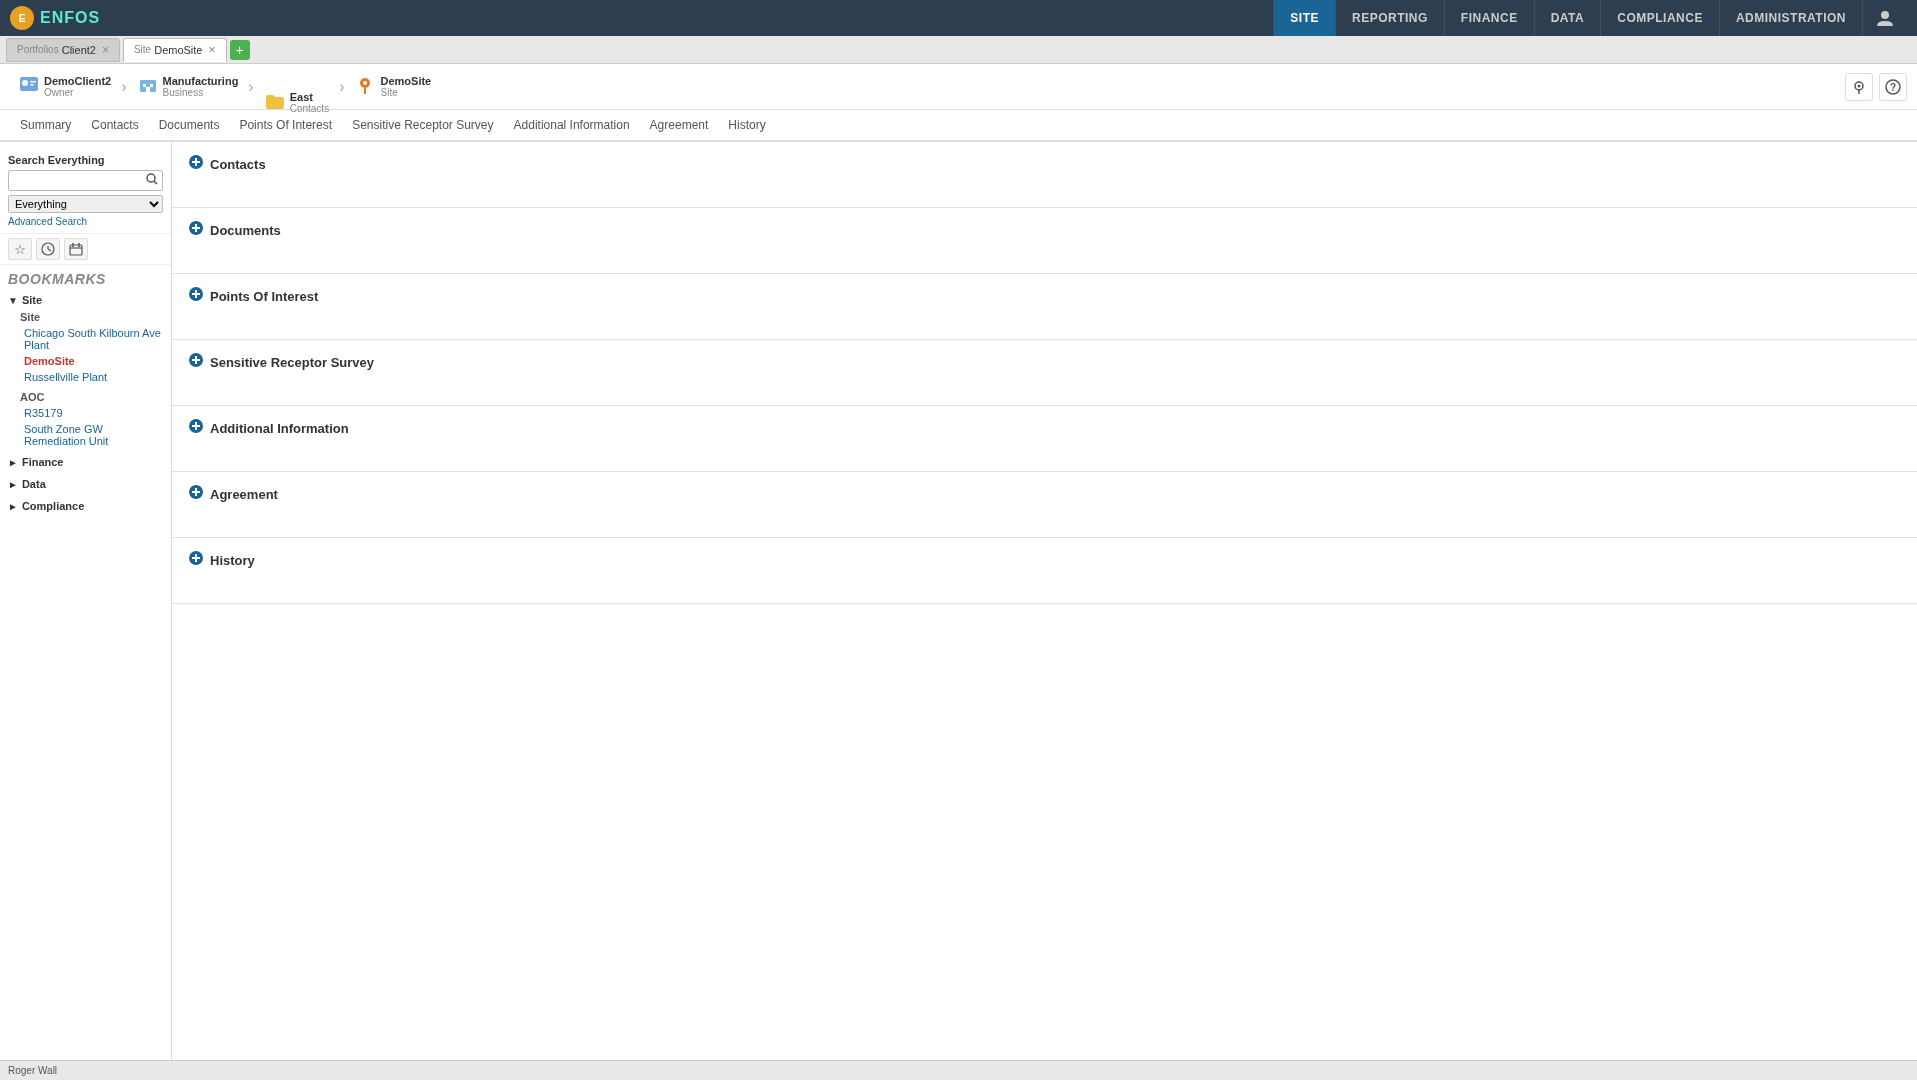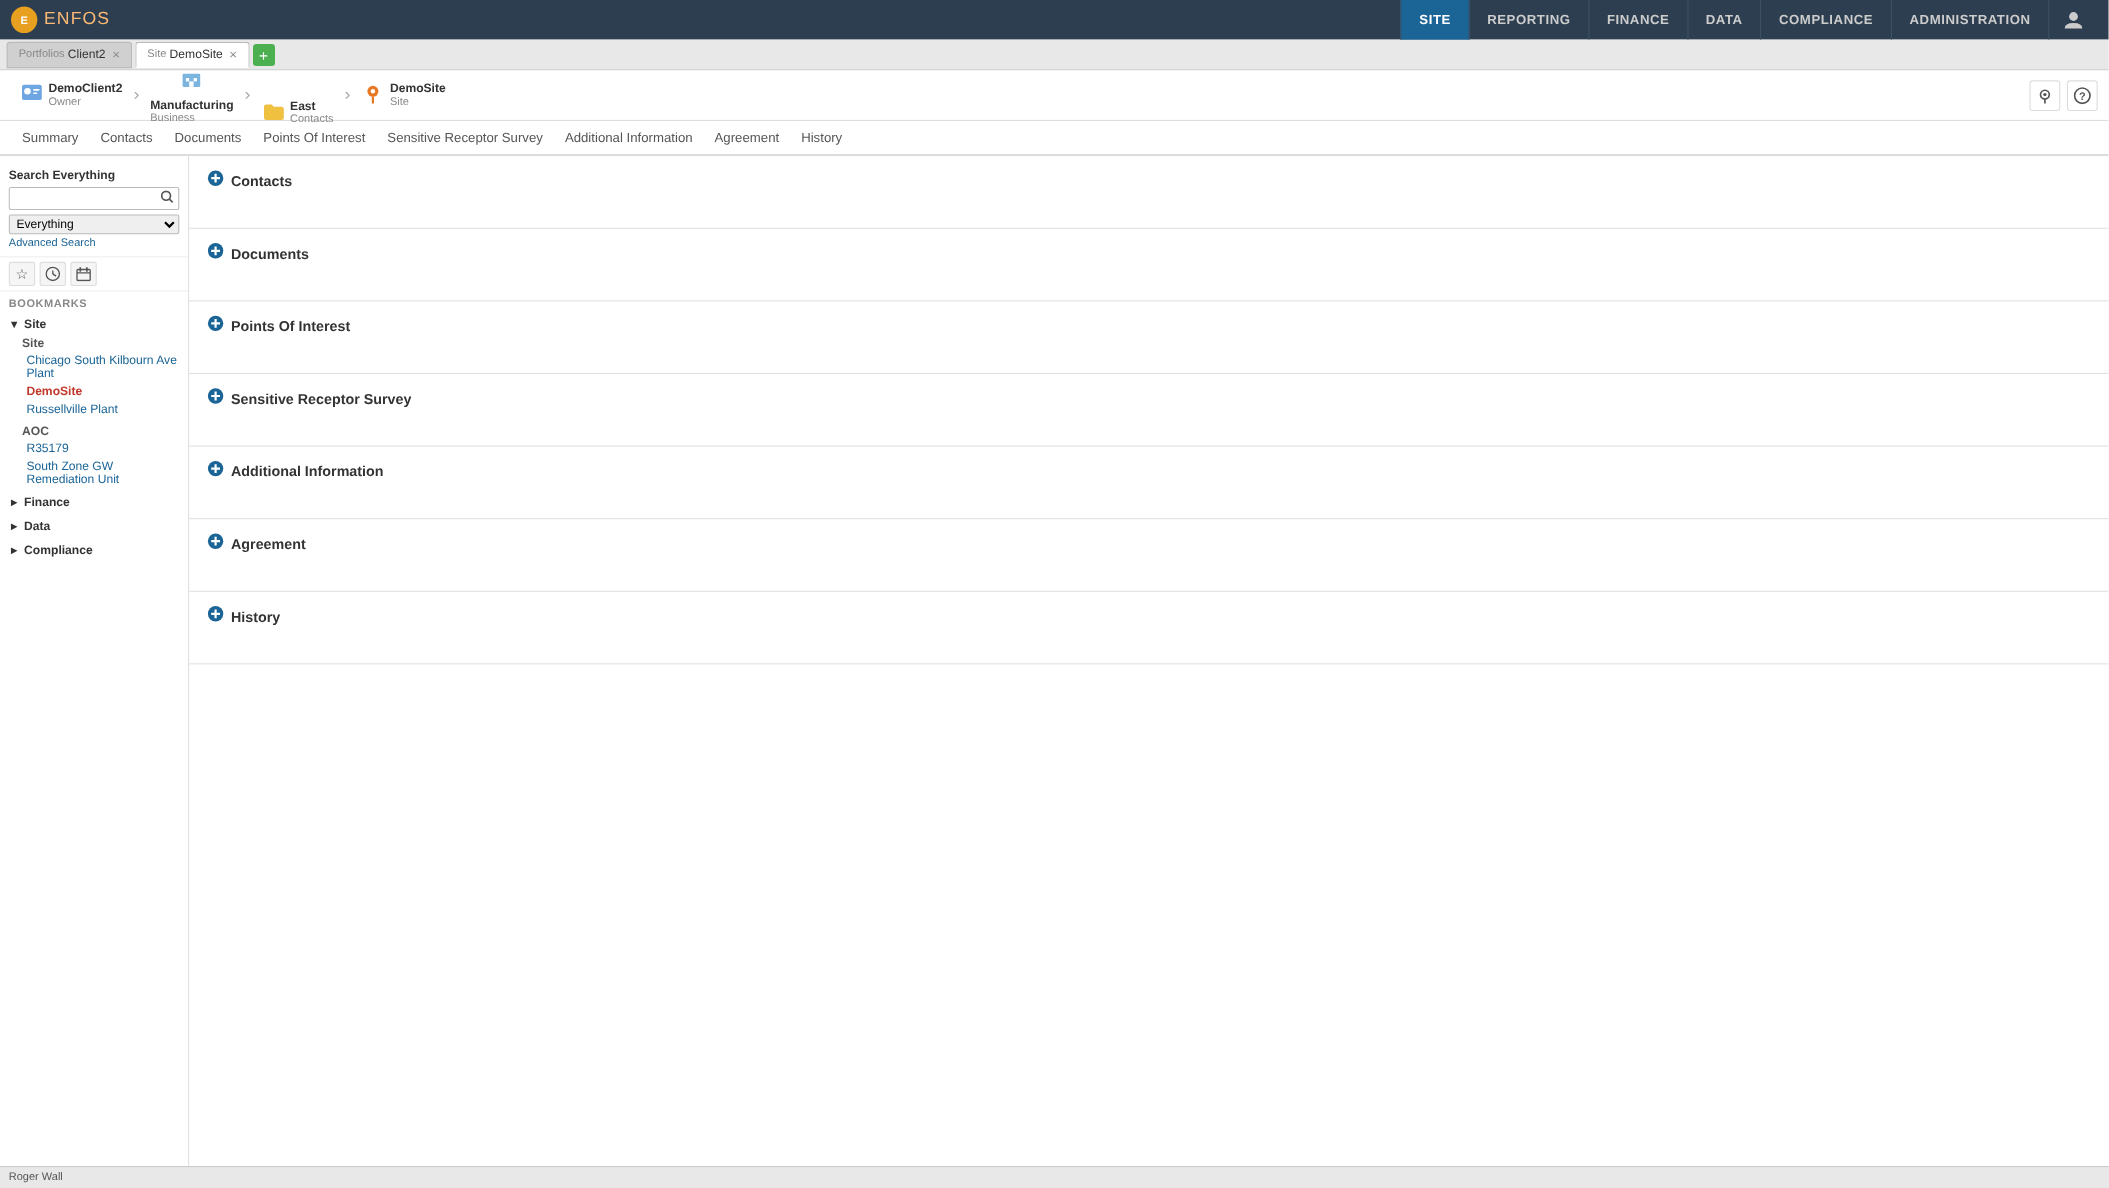--- a/index.html
+++ b/index.html
@@ -20,21 +20,21 @@
       margin-right: 20px;
     }
     #top-nav .logo-icon {
       width: 24px; height: 24px;
       background: #e8a020;
       border-radius: 50%;
       display: flex; align-items: center; justify-content: center;
       color: white; font-weight: bold; font-size: 11px;
     }
     #top-nav .logo-text {
-      color: #fdba74; font-size: 16px; font-weight: normal; letter-spacing: 1px;
+      color: #5eead4; font-size: 16px; font-weight: bold; letter-spacing: 1px;
     }
     #top-nav .nav-items {
       display: flex; flex: 1; justify-content: flex-end; align-items: center; gap: 0;
     }
     .nav-item {
       color: #ccc;
       padding: 0 16px;
       height: 36px;
       display: flex; align-items: center;
       cursor: pointer;
@@ -188,22 +188,22 @@
       width: 24px; height: 22px;
       border: 1px solid #ddd;
       background: #f5f5f5;
       border-radius: 2px;
       display: flex; align-items: center; justify-content: center;
       cursor: pointer; font-size: 13px; color: #555;
     }
 
     
     .sidebar-section-header {
-      font-size: 10px; font-weight: bold; color: #888; text-transform: uppercase;
-      padding: 6px 8px 2px 8px; letter-spacing: 0.5px;
+      font-size: 14px; font-weight: bold; color: #888; text-transform: uppercase;
+      padding: 6px 8px 2px 8px; letter-spacing: 0.5px; font-style: italic;
     }
     .sidebar-group {
       padding: 2px 0;
     }
     .sidebar-group-header {
       display: flex; align-items: center;
       padding: 3px 8px;
       cursor: pointer;
       font-size: 11px;
       color: #333;
@@ -315,21 +315,21 @@
         </svg>
       </span>
       <div>
         <div class="breadcrumb-name">DemoClient2</div>
         <div class="breadcrumb-type">Owner</div>
       </div>
     </div>
   </div>
   <span style="color:#aaa;font-size:16px;margin:0 2px;">›</span>
   <div class="breadcrumb-item">
-    <div style="display:flex;align-items:center;gap:4px;flex-direction:column;">
+    <div style="display:flex;align-items:center;gap:4px;">
       <span>
         <svg width="22" height="22" viewBox="0 0 22 22">
           <rect x="3" y="6" width="16" height="12" rx="1" fill="#7cb4e0"></rect>
           <rect x="6" y="10" width="3" height="3" fill="white"></rect>
           <rect x="13" y="10" width="3" height="3" fill="white"></rect>
           <rect x="9" y="13" width="4" height="5" fill="white"></rect>
         </svg>
       </span>
       <div>
         <div class="breadcrumb-name">Manufacturing</div>

